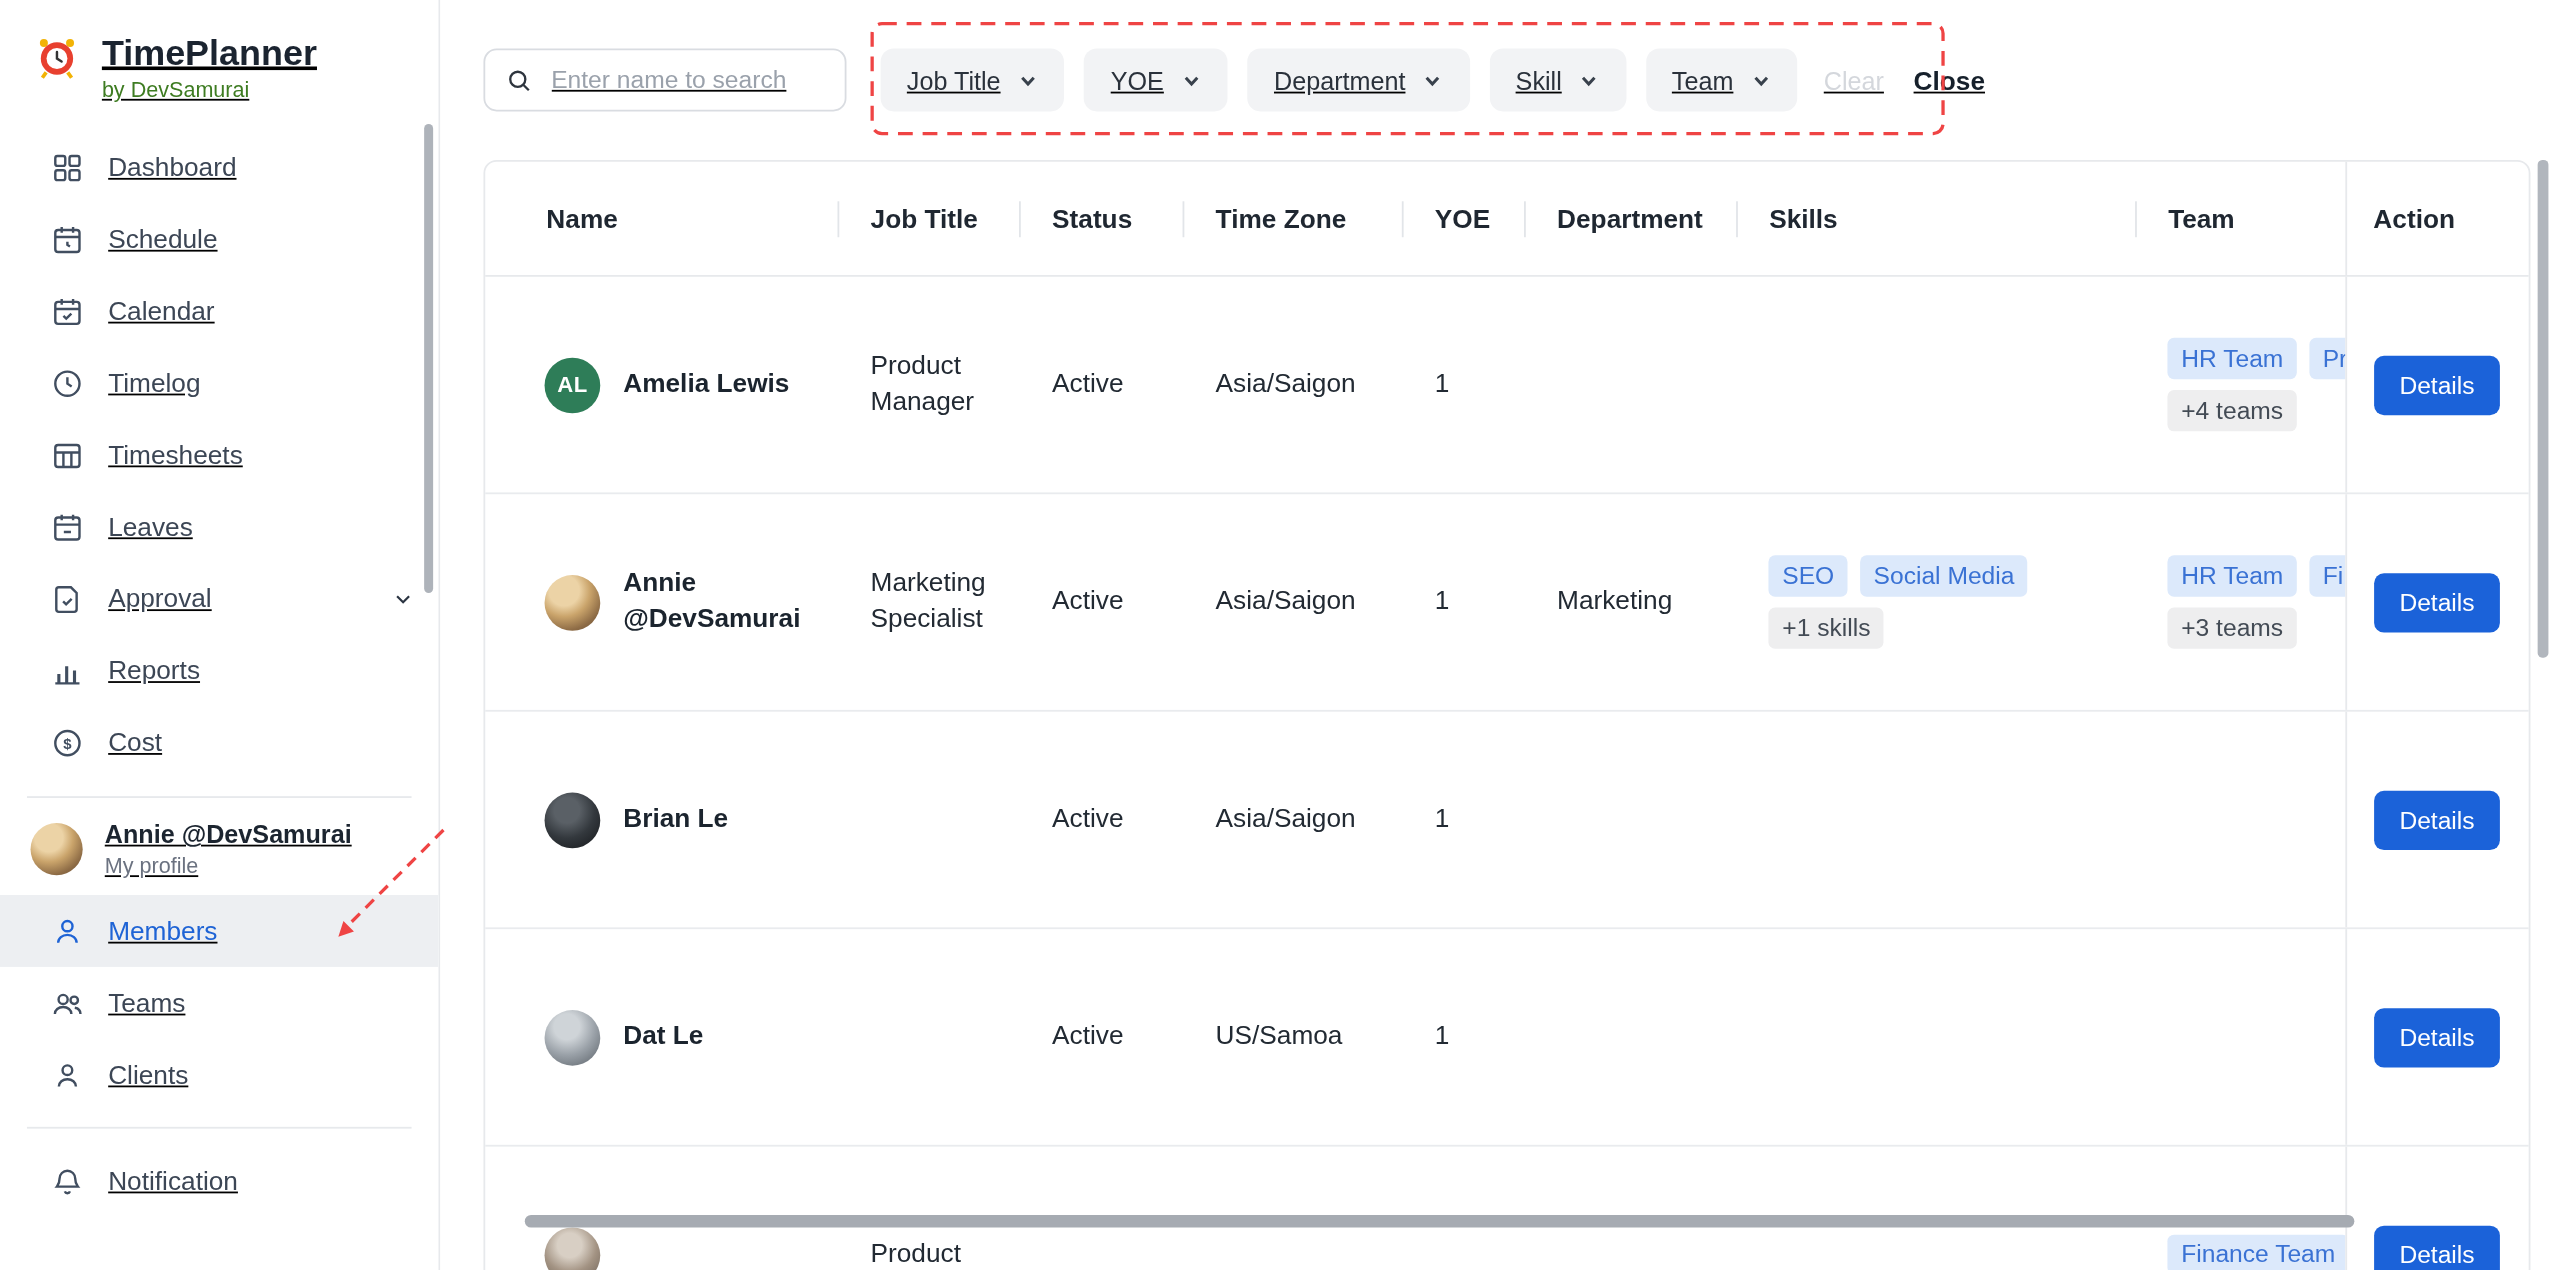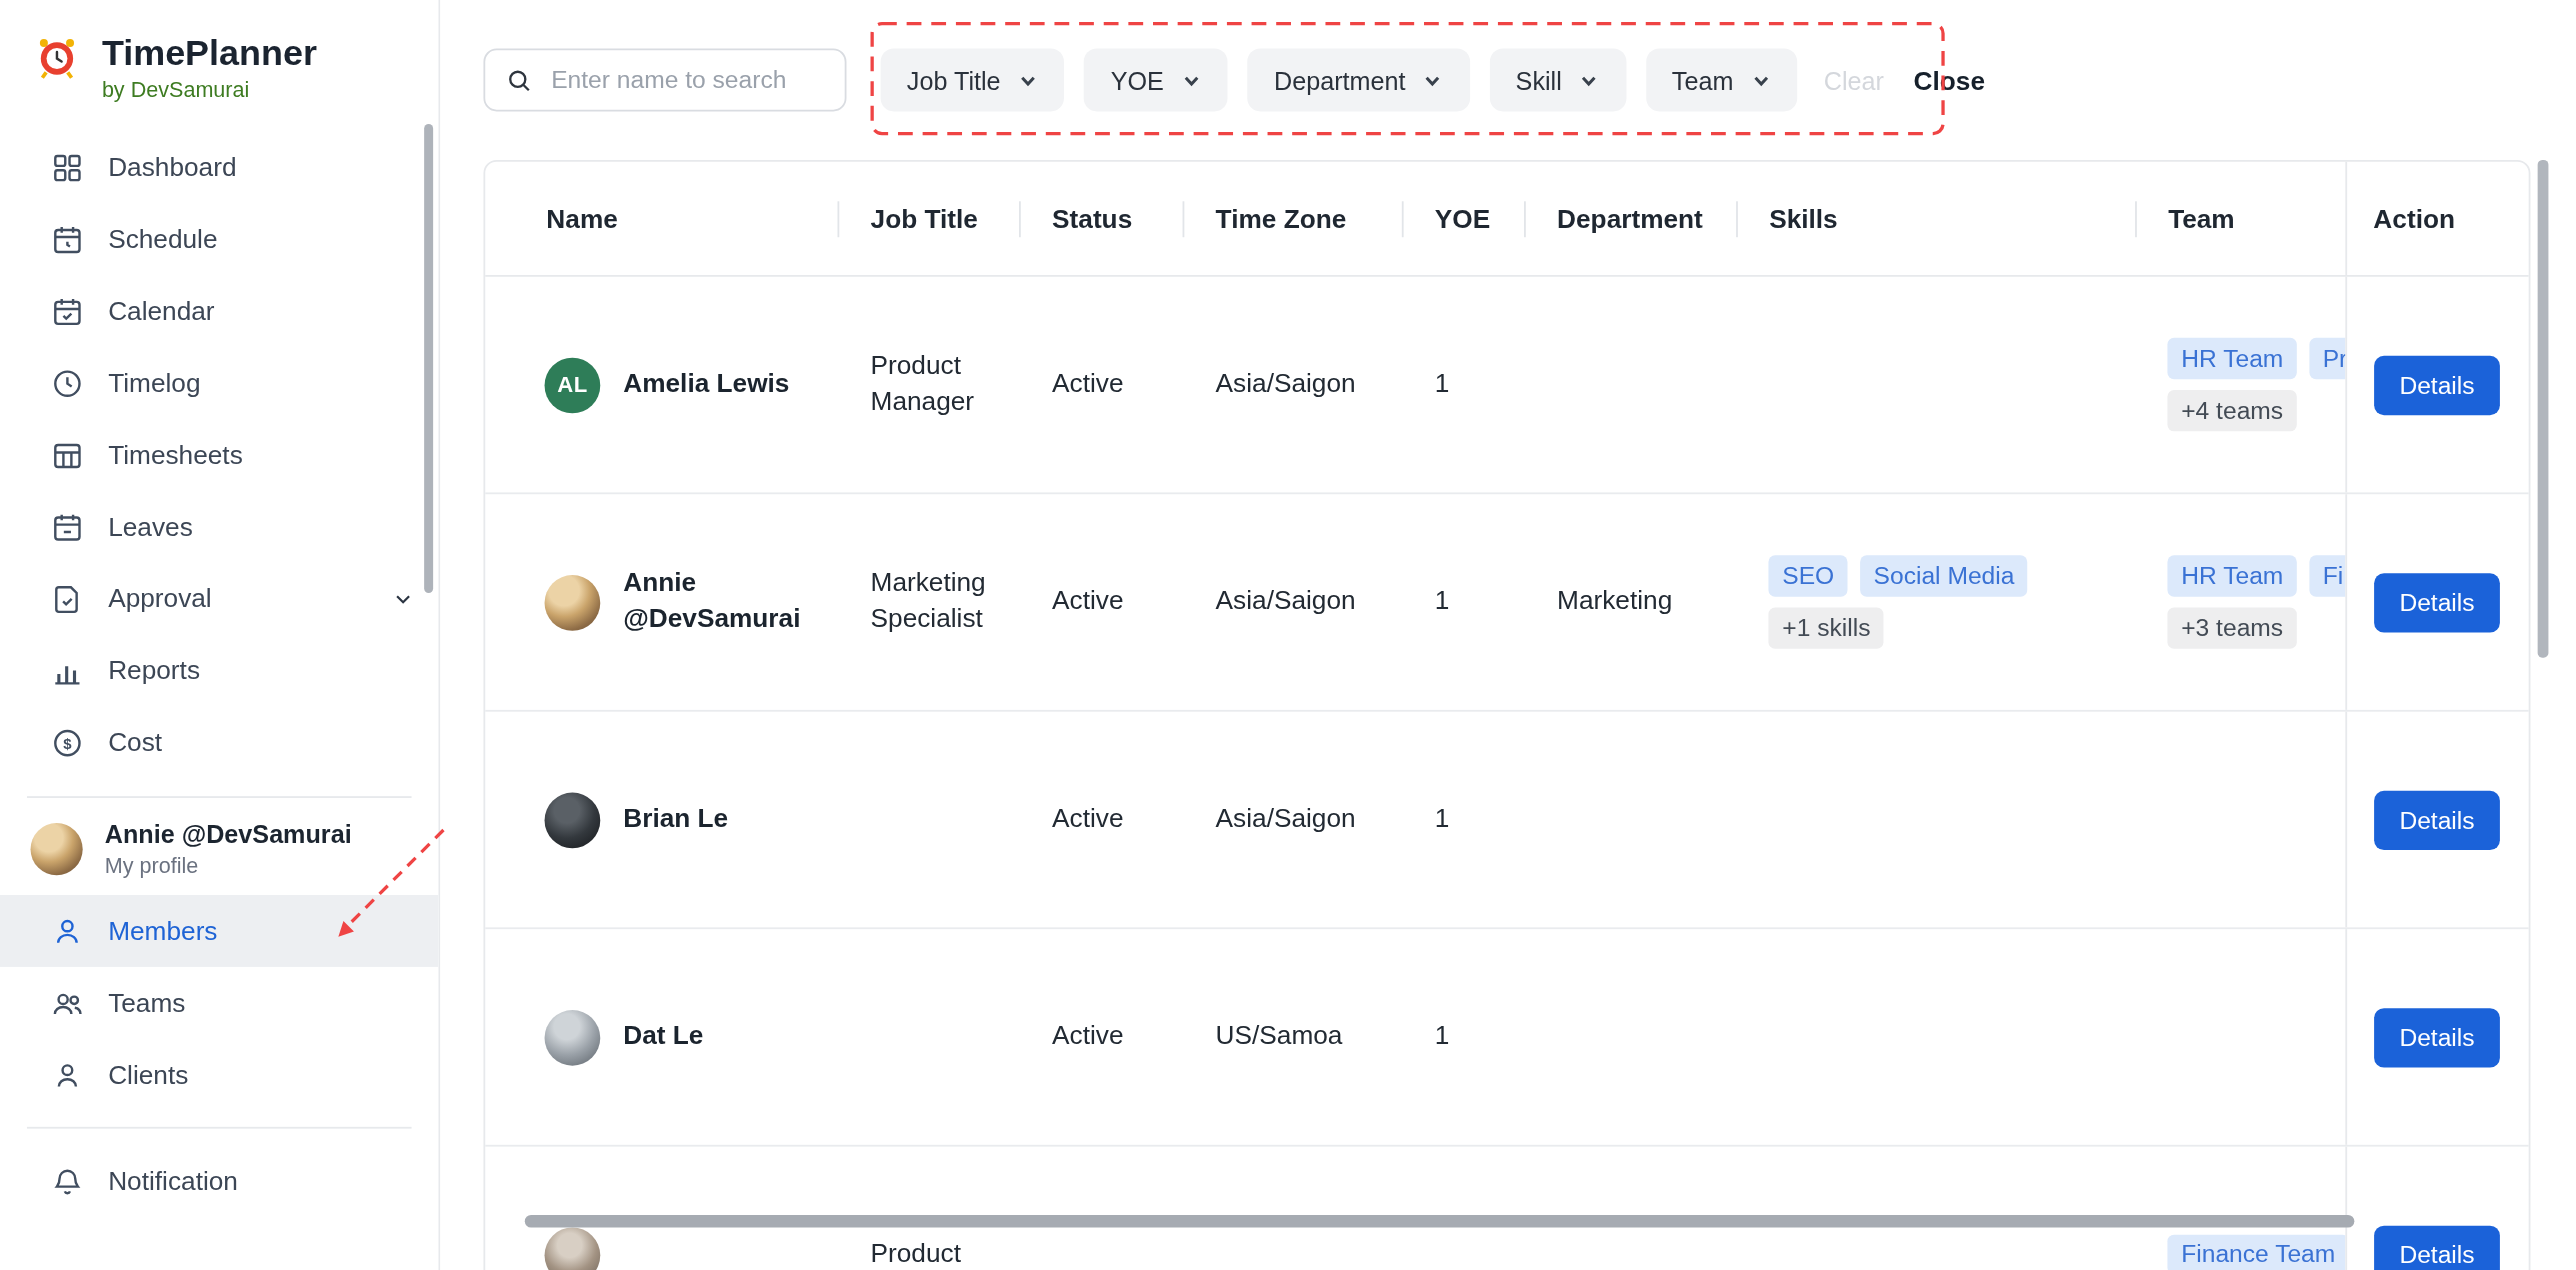--- a/index.html
+++ b/index.html
@@ -1,18 +1,18 @@
 <!DOCTYPE html>
 <html style="font-size:14.6px"><head>
 <meta charset="utf-8">
 <style>
   * { box-sizing: border-box; }
   html,body { margin:0; padding:0; background:#fff; }
   body { font-family:"Liberation Sans", sans-serif; }
-  .viewport { width:2576px; height:1271px; overflow:hidden; position:relative; background:#fff; }
+  .viewport { width:2576px; height:1271px; overflow:hidden; position:relative; background:#fff;text-decoration:underline; }
   .scale { width:1433px; height:708px; transform:scale(1.7972); transform-origin:0 0; position:relative; background:#fff; }
   .app { display:flex; width:1433px; height:708px; }
 
   
   .sidebar { flex:0 0 245px; width:245px; border-right:0.9px solid #e7e9ec; position:relative; background:#fff; overflow:hidden; }
   .brand { display:flex; align-items:flex-start; gap:11px; padding:18.3px 12.8px 5.5px 18.3px; }
   .brand-title { font-size:20px; font-weight:bold; color:#1b2430; line-height:1.1; }
   .brand-sub { font-size:12px; color:#3e7c22; margin-top:2.7px; font-weight:500; }
   .nav { margin-top:11px; }
   .nav-item { height:40px; display:flex; align-items:center; gap:12.8px; padding:0 12.8px 0 27.4px; font-size:14.6px; color:#3c4655; cursor:pointer; }

